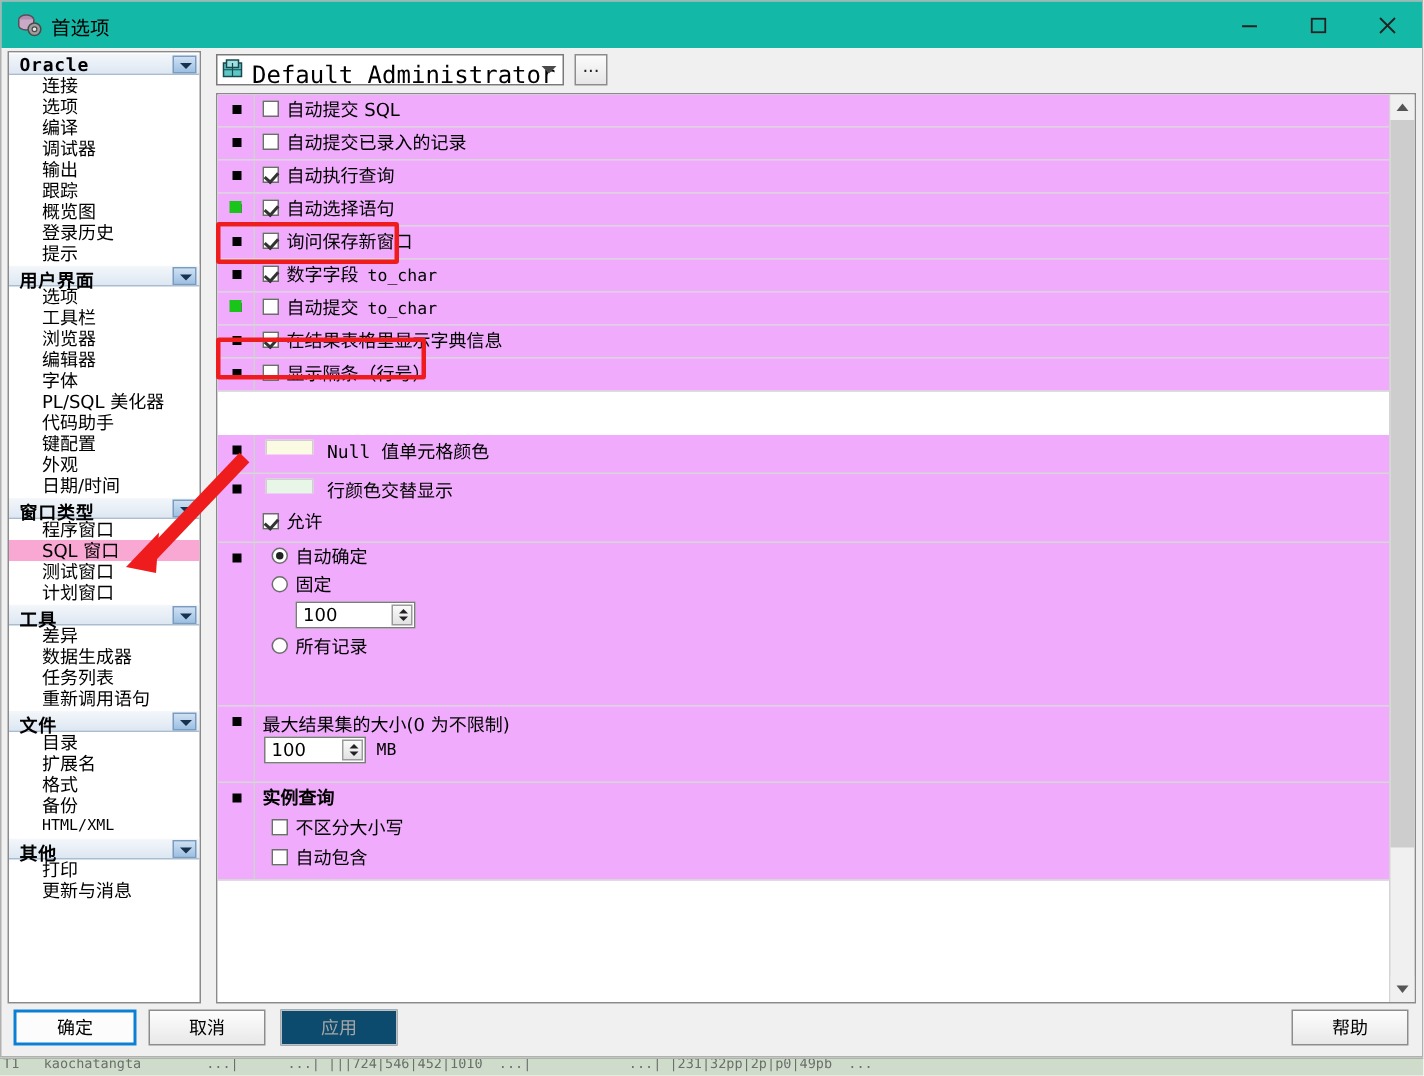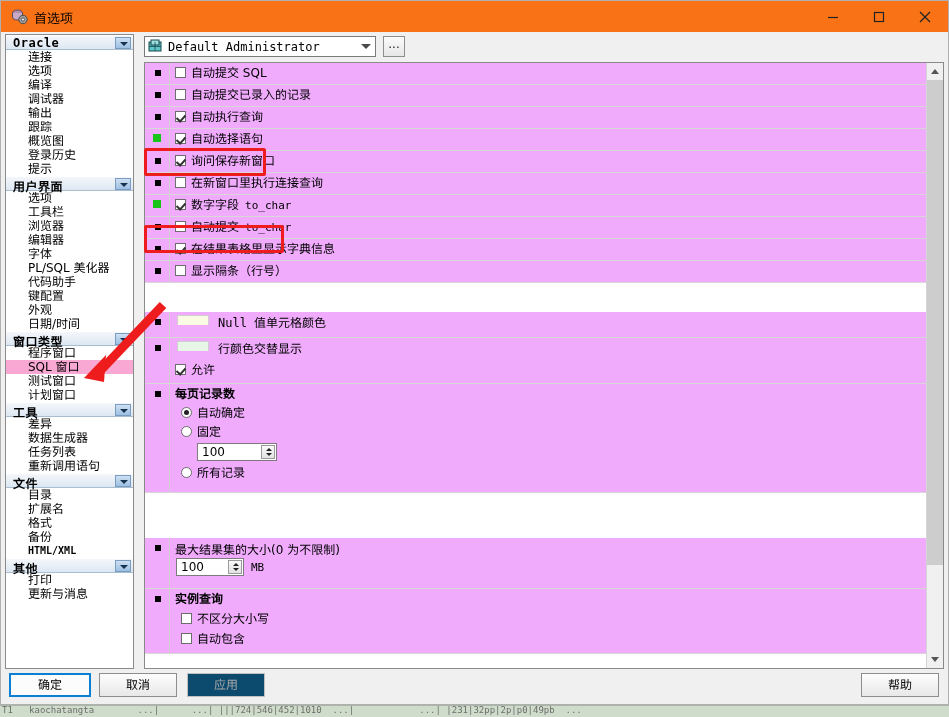--- a/index.html
+++ b/index.html
@@ -15,21 +15,21 @@
 
   
   .bg-strip{position:absolute;left:0;top:705px;width:949px;height:12px;
     background:#cfdccb;border-top:1px solid #a8b8a4;overflow:hidden;}
   .bg-strip .bgtext{position:absolute;top:-1px;left:2px;font-size:9px;color:#4a4a4a;
     font-family:"DejaVu Sans Mono","Liberation Mono",monospace;white-space:pre;opacity:.75;}
 
   
   .win{position:absolute;left:0;top:0;width:949px;height:705px;background:#f0f0f0;
        border:1px solid #b0b0b0;box-sizing:border-box;}
-  .titlebar{position:absolute;left:0;top:0;width:100%;height:31px;background:#f97316;}
+  .titlebar{position:absolute;left:0;top:0;width:100%;height:31px;background:#14b8a6;}
   .title-icon{position:absolute;left:10px;top:7px;width:17px;height:17px;}
   .title-text{position:absolute;left:33px;top:7px;font-size:13px;color:#000;
      font-family:"DejaVu Sans","Liberation Sans",sans-serif;}
   .wbtn{position:absolute;top:0;width:46px;height:31px;cursor:default;}
   .wbtn svg{position:absolute;left:50%;top:50%;transform:translate(-50%,-50%);}
   #btn-min{right:92px;} #btn-max{right:46px;} #btn-close{right:0px;}
 
   
   .sidebar{position:absolute;left:4px;top:33px;width:129px;height:635px;
      background:#ffffff;border:1px solid #8a8a8a;box-sizing:border-box;overflow:hidden;}
@@ -37,29 +37,29 @@
        border-top:1px solid #ffffff;border-bottom:1px solid #a9bdd1;box-sizing:border-box;}
   .grp .glabel{position:absolute;left:7px;top:0px;font-weight:bold;font-size:12px;
        letter-spacing:.5px;color:#000;font-family:"DejaVu Sans Mono","Liberation Mono",monospace;}
   .grp .gbtn{position:absolute;right:2px;top:1px;width:16px;height:12px;
        background:linear-gradient(#cfe0f2,#9dc0e3);border:1px solid #7a9cc0;box-sizing:border-box;}
   .grp .gbtn:after{content:"";position:absolute;left:4px;top:4px;
        border-left:4px solid transparent;border-right:4px solid transparent;border-top:4px solid #16324f;}
   .leaf{position:relative;height:14px;padding-left:22px;font-size:12px;line-height:14px;
        white-space:nowrap;color:#000;}
   .leaf.sel{background:#f9a8d4;}
-  .leaf.mono{font-family:"DejaVu Sans Mono","Liberation Mono",monospace;font-size:10px;font-weight:bold;}
+  .leaf.mono{font-family:"DejaVu Sans Mono","Liberation Mono",monospace;font-size:10px;}
 
   
   .rightpane{position:absolute;left:139px;top:33px;right:4px;height:635px;}
   .profile-row{position:absolute;left:0;top:0;width:100%;height:25px;}
   .combo{position:absolute;left:4px;top:2px;width:232px;height:21px;background:#fff;
      border:1px solid #7a7a7a;box-sizing:border-box;}
   .combo .cbicon{position:absolute;left:3px;top:2px;width:15px;height:15px;}
-  .combo .cbtext{position:absolute;left:23px;top:3px;font-size:12px;
+  .combo .cbtext{position:absolute;left:23px;top:3px;font-size:16px;
      font-family:"DejaVu Sans Mono","Liberation Mono",monospace;white-space:nowrap;}
   .combo .cbarrow{position:absolute;right:4px;top:7px;width:0;height:0;
      border-left:5px solid transparent;border-right:5px solid transparent;border-top:5px solid #4a4a4a;}
   .ellipsis-btn{position:absolute;left:243px;top:2px;width:22px;height:21px;
      background:linear-gradient(#fbfbfb,#e6e6e6);border:1px solid #8d8d8d;box-sizing:border-box;
      text-align:center;font-size:12px;line-height:14px;color:#222;}
 
   .optbox{position:absolute;left:4px;top:28px;right:0;bottom:0;
      background:#fff;border:1px solid #8a8a8a;box-sizing:border-box;overflow:hidden;}
   .optscroll{position:absolute;left:0;top:0;right:17px;bottom:0;overflow:hidden;background:#fff;}
@@ -269,26 +269,20 @@
             </div>
             <div class="row" style="min-height: 21px;">
               <div class="divline"></div>
               <div class="rowbody">
                 <div class="cbk"><span class="box on"></span><span class="lbl">询问保存新窗口</span></div>
               </div>
             </div>
             <div class="row" style="min-height: 21px;">
               <div class="divline"></div>
               <div class="rowbody">
-                <div class="cbk"><span class="box"></span><span class="lbl">在新窗口里执行连接查询</span></div>
-              </div>
-            </div>
-            <div class="row" style="min-height: 21px;">
-              <div class="divline"></div>
-              <div class="rowbody">
                 <div class="cbk"><span class="box on"></span><span class="lbl">数字字段</span><span class="mono" style="margin-left: 6px;">to_char</span></div>
               </div>
             </div>
             <div class="row" style="min-height: 21px;">
               <div class="divline"></div>
               <div class="rowbody">
                 <div class="cbk"><span class="box"></span><span class="lbl">自动提交</span><span class="mono" style="margin-left: 6px;">to_char</span></div>
               </div>
             </div>
             <div class="row" style="min-height: 21px;">
@@ -314,30 +308,29 @@
               <div class="rowbody">
                 <div style="height: 22px; line-height: 22px; padding-left: 2px;"><span class="swatch" style="background: rgb(232, 246, 232);"></span><span class="lbl">行颜色交替显示</span></div>
                 <div style="padding-bottom: 2px;">
                   <div class="cbk"><span class="box on"></span><span class="lbl">允许</span></div>
                 </div>
               </div>
             </div>
             <div class="row" style="min-height: 108px;">
               <div class="divline"></div>
               <div class="rowbody">
-                <div class="secthead">每页记录数</div>
                 <div class="radio" style="margin-left: 6px;"><span class="rdo on"></span><span class="lbl">自动确定</span></div>
                 <div class="radio" style="margin-left: 6px;"><span class="rdo"></span><span class="lbl">固定</span></div>
                 <div style="padding: 1px 0px 3px 22px;"><span class="spin" style="width: 80px;"><span class="sval">100</span><span class="sbtns"></span></span></div>
                 <div class="radio" style="margin-left: 6px;"><span class="rdo"></span><span class="lbl">所有记录</span></div>
               </div>
             </div>
             <div class="row" style="min-height: 50px;">
               <div class="divline"></div>
-              <div class="rowbody" style="padding-top: 2px; margin-top: 45px;">
+              <div class="rowbody" style="padding-top: 2px;">
                 <div class="lbl" style="height: 18px;">最大结果集的大小(0 为不限制)</div>
                 <div style="padding-left: 1px; padding-bottom: 4px;"><span class="spin" style="width: 68px;"><span class="sval">100</span><span class="sbtns"></span></span><span class="mono" style="margin-left: 7px;">MB</span></div>
               </div>
             </div>
             <div class="row" style="min-height: 64px;">
               <div class="divline"></div>
               <div class="rowbody">
                 <div class="secthead">实例查询</div>
                 <div style="padding-left: 6px;">
                   <div class="cbk"><span class="box"></span><span class="lbl">不区分大小写</span></div>

